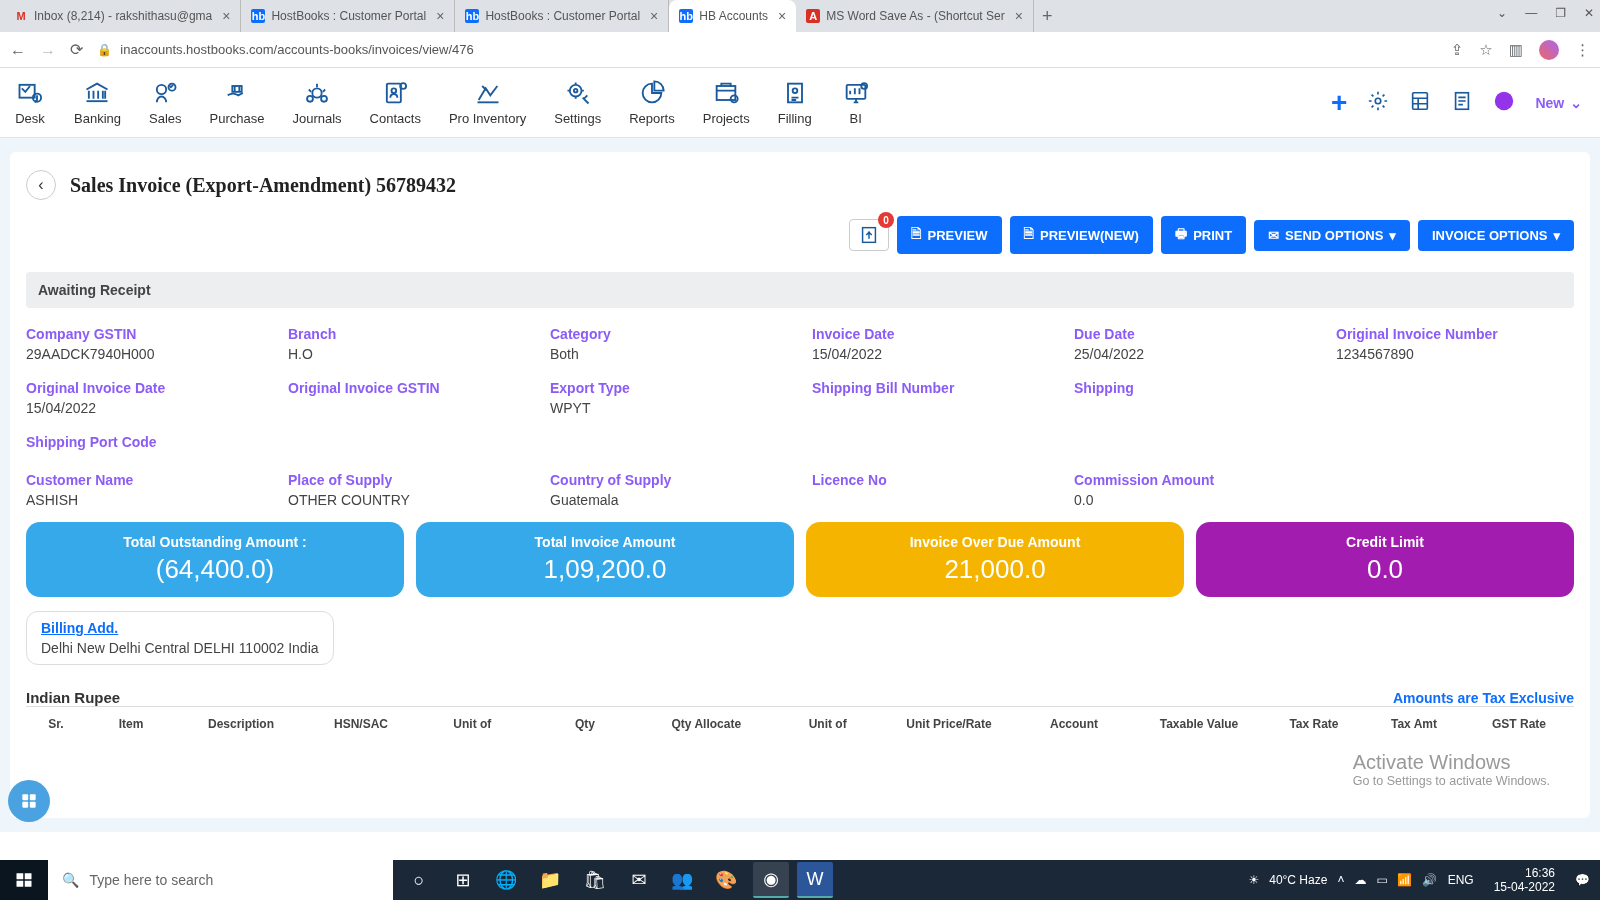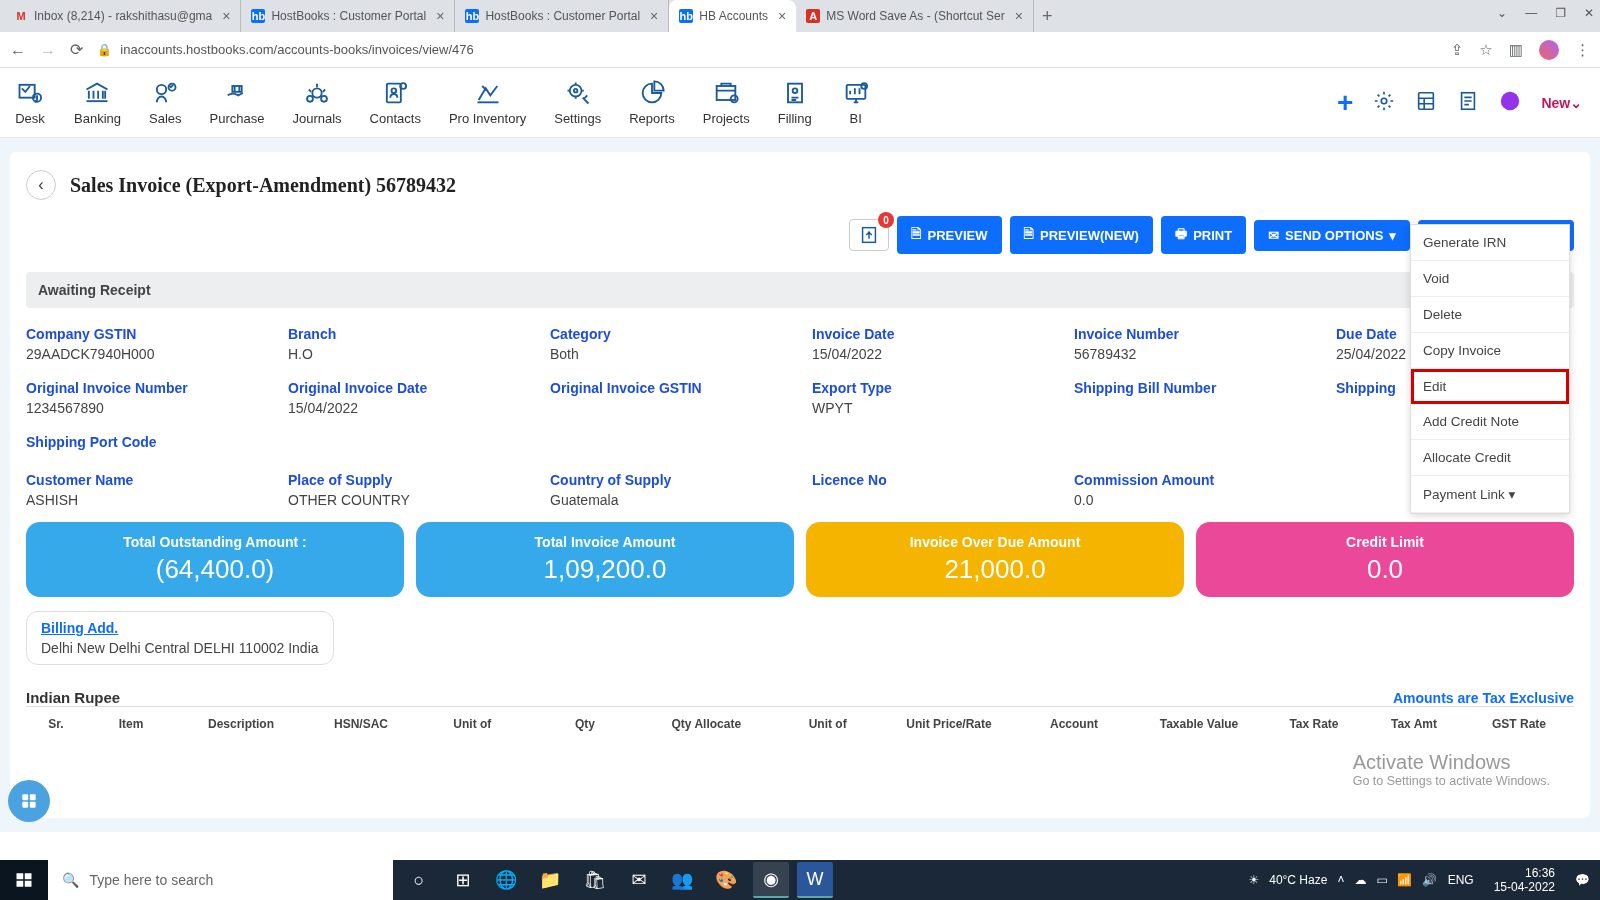--- a/index.html
+++ b/index.html
@@ -28,48 +28,48 @@
 
 
 .app-toolbar { display:flex; align-items:center; height:70px; padding:0 18px 0 14px; border-bottom:1px solid #e5e5e5; background:#fff;}
 .toolbar-nav { display:flex; gap:28px;}
 .toolbar-item { display:flex; flex-direction:column; align-items:center; gap:4px; font-size:13px; color:#333; cursor:pointer;}
 .toolbar-icon { width:32px; height:28px; color:#1a5b9e; }
 .toolbar-spacer { flex:1;}
 .toolbar-right { display:flex; align-items:center; gap:20px;}
 .tr-icon { color:#1a5b9e; cursor:pointer;}
 .plus-icon { color:#0d6efd; font-size:28px; font-weight:bold;}
-.new-dropdown { color:#be185d; font-size:14px; font-weight:bold; display:flex; align-items:center; cursor:pointer;}
+.new-dropdown { color:#8b5cf6; font-size:14px; font-weight:bold; display:flex; align-items:center; gap:6px; cursor:pointer;}
 
 
 .page-wrap { padding:14px 10px; background:#eef5fb; height:694px; overflow:hidden; position:relative;}
 .page-card { background:#fff; border-radius:6px; padding:18px 16px 6px 16px; height:100%; position:relative; overflow:hidden;}
 .page-header { display:flex; align-items:center; gap:14px; margin-bottom:16px;}
 .back-btn { width:30px; height:30px; border:1px solid #ccc; border-radius:50%; display:flex; align-items:center; justify-content:center; cursor:pointer; color:#333;}
 .page-title { font-size:20px; font-weight:bold; color:#222; font-family:"Comic Sans MS",cursive;}
 .action-row { display:flex; justify-content:flex-end; gap:8px; margin-bottom:18px; align-items:center;}
 .action-btn { background:#0d6efd; color:#fff; padding:8px 14px; border-radius:4px; font-size:13px; font-weight:bold; cursor:pointer; display:flex; align-items:center; gap:6px;}
 .action-btn.outline { background:#fff; border:1px solid #ccc; color:#555; padding:4px 8px; position:relative;}
 .badge-0 { position:absolute; top:-8px; right:-6px; background:#e53935; color:#fff; border-radius:50%; width:16px; height:16px; font-size:10px; display:flex; align-items:center; justify-content:center;}
 
 .status-banner { background:#eceeef; padding:10px 12px; border-radius:4px; font-size:14px; font-weight:bold; color:#444; margin-bottom:18px;}
 
 .info-grid { display:grid; grid-template-columns:repeat(6,1fr); gap:18px 24px; margin-bottom:14px;}
-.info-cell .lbl { color:#1d4ed8; font-weight:bold; font-size:14px; margin-bottom:4px;}
+.info-cell .lbl { color:#8b5cf6; font-weight:bold; font-size:14px; margin-bottom:4px;}
 .info-cell .val { color:#444; font-size:14px;}
 .full-row { grid-column:1/-1;}
 
 .summary-row { display:flex; gap:12px; margin-bottom:14px;}
 .summary-card { flex:1; border-radius:14px; color:#fff; text-align:center; padding:12px 8px;}
 .summary-card .slabel { font-size:14px; font-weight:bold; margin-bottom:4px;}
 .summary-card .svalue { font-size:26px;}
 .sc1 { background:#35a9ea;}
 .sc2 { background:#35a9ea;}
 .sc3 { background:#f4b400;}
-.sc4 { background:#ec4899;}
+.sc4 { background:#a21caf;}
 
 .billing-box { display:inline-block; border:1px solid #ddd; border-radius:12px; padding:8px 14px; margin-bottom:24px;}
 .billing-box .bhead { color:#0d6efd; font-size:14px; font-weight:bold; text-decoration:underline; margin-bottom:4px;}
 .billing-box .baddr { color:#444; font-size:14px;}
 
 .currency-line { font-size:15px; font-weight:bold; color:#333; margin-bottom:4px;}
 .tax-note { text-align:right; color:#0d6efd; font-weight:bold; font-size:14px; margin-top:-20px;}
 
 .table-head { display:grid; grid-template-columns:60px 90px 130px 110px 1fr 1fr 130px 1fr 130px 120px 130px 100px 100px 110px; font-size:12px; font-weight:bold; color:#444; text-align:center; border-top:1px solid #ddd; padding-top:8px;}
 .table-head div { padding:2px 2px;}
@@ -315,53 +315,39 @@
         <span>SEND OPTIONS</span>
         <span>▾</span>
       </div>
       <div class="action-btn">
         <span>INVOICE OPTIONS</span>
         <span>▾</span>
       </div>
     </div>
 
     
-    <div class="inv-dropdown">
-      <div>Generate IRN</div>
-      <div>Void</div>
-      <div>Delete</div>
-      <div>Copy Invoice</div>
-      <div class="highlight">Edit</div>
-      <div>Add Credit Note</div>
-      <div>Allocate Credit</div>
-      <div><span>Payment Link</span> <span>▾</span></div>
-    </div>
 
     <div class="status-banner">Awaiting Receipt</div>
 
     <div class="info-grid">
       <div class="info-cell">
           <div class="lbl">Company GSTIN</div>
           <div class="val">29AADCK7940H000</div>
         </div>
       <div class="info-cell">
           <div class="lbl">Branch</div>
           <div class="val">H.O</div>
         </div>
       <div class="info-cell">
           <div class="lbl">Category</div>
           <div class="val">Both</div>
         </div>
       <div class="info-cell">
           <div class="lbl">Invoice Date</div>
           <div class="val">15/04/2022</div>
-        </div>
-      <div class="info-cell">
-          <div class="lbl">Invoice Number</div>
-          <div class="val">56789432</div>
         </div>
       <div class="info-cell">
           <div class="lbl">Due Date</div>
           <div class="val">25/04/2022</div>
         </div>
 
       <div class="info-cell">
           <div class="lbl">Original Invoice Number</div>
           <div class="val">1234567890</div>
         </div>

